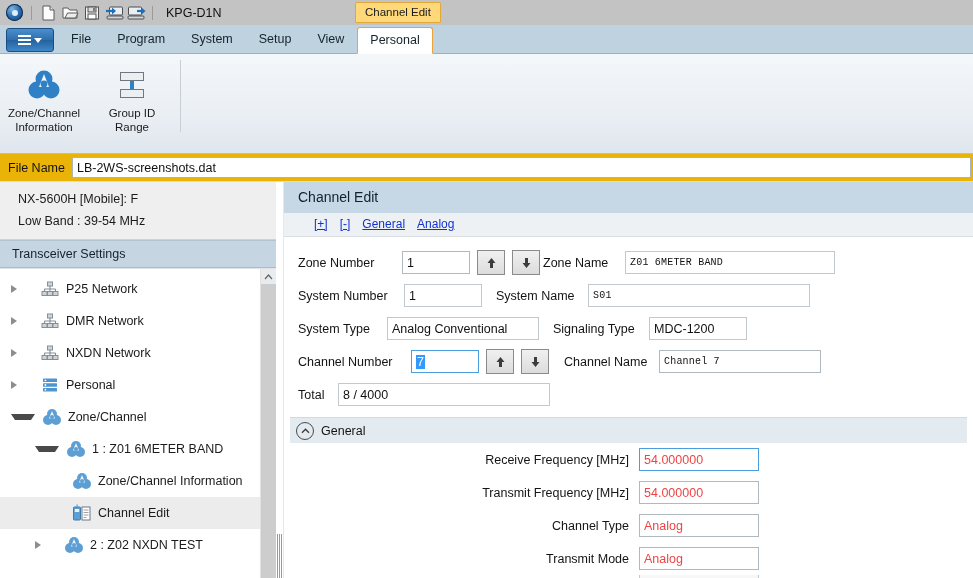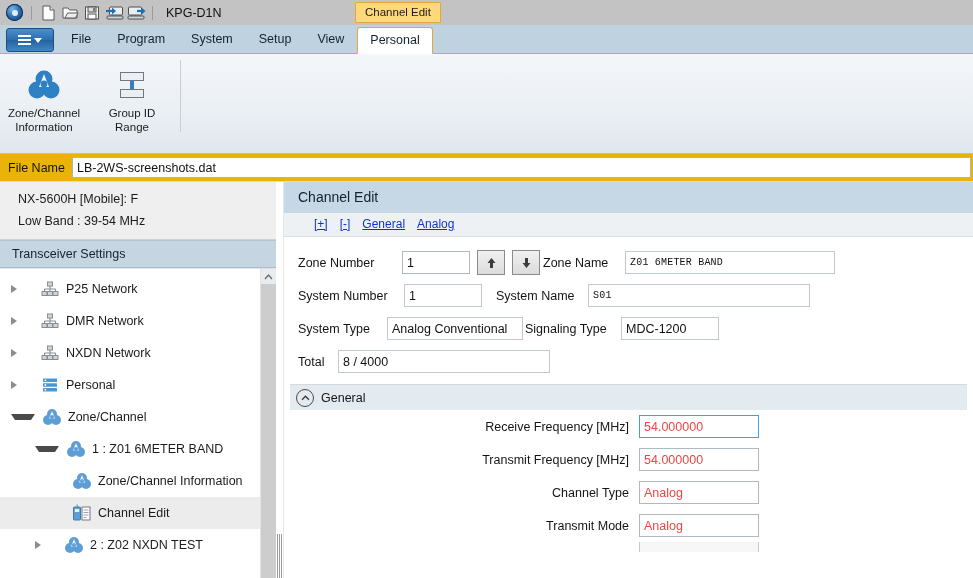--- a/index.html
+++ b/index.html
@@ -459,25 +459,43 @@
 
         <div class="frow">
           <span class="flabel" style="width:106px">System Number</span>
           <input class="fin ro" style="width: 78px;" value="1">
           <span class="flabel" style="margin-left:14px;width:92px">System Name</span>
           <input class="fin mono ro" style="width: 222px;" value="S01">
         </div>
 
         <div class="frow">
           <span class="flabel" style="width:89px">System Type</span>
-          <input class="fin ro" style="width: 136px;" value="Analog Conventional">
-          <span class="flabel" style="margin-left:2px;width:96px">Signaling Type</span>
+          <input class="fin ro" style="width: 152px;" value="Analog Conventional">
+          <span class="flabel" style="margin-left:14px;width:96px">Signaling Type</span>
           <input class="fin ro" style="width: 98px;" value="MDC-1200">
         </div>
 
+        <div class="frow">
+          <span class="flabel" style="width:113px">Channel Number</span>
+          <div class="fin focus" style="width:68px;display:flex;align-items:center;">
+            <span class="selcaret">7</span>
+          </div>
+          <div class="spin">
+            <svg width="11" height="12" viewBox="0 0 11 12">
+                <path d="M5.5 1l4 5H7v5H4V6H1.5z" fill="#3c3c3c"></path>
+              </svg>
+          </div>
+          <div class="spin">
+            <svg width="11" height="12" viewBox="0 0 11 12">
+                <path d="M5.5 11l4-5H7V1H4v5H1.5z" fill="#3c3c3c"></path>
+              </svg>
+          </div>
+          <span class="flabel" style="margin-left:15px;width:95px">Channel Name</span>
+          <input class="fin mono" style="width: 162px;" value="Channel 7">
+        </div>
 
         <div class="frow">
           <span class="flabel" style="width:40px">Total</span>
           <input class="fin ro" style="width: 212px;" value="8 / 4000">
         </div>
       </div>
 
       <div class="grp-head">
         <span class="grp-circ">
           <svg width="9" height="6" viewBox="0 0 9 6">

